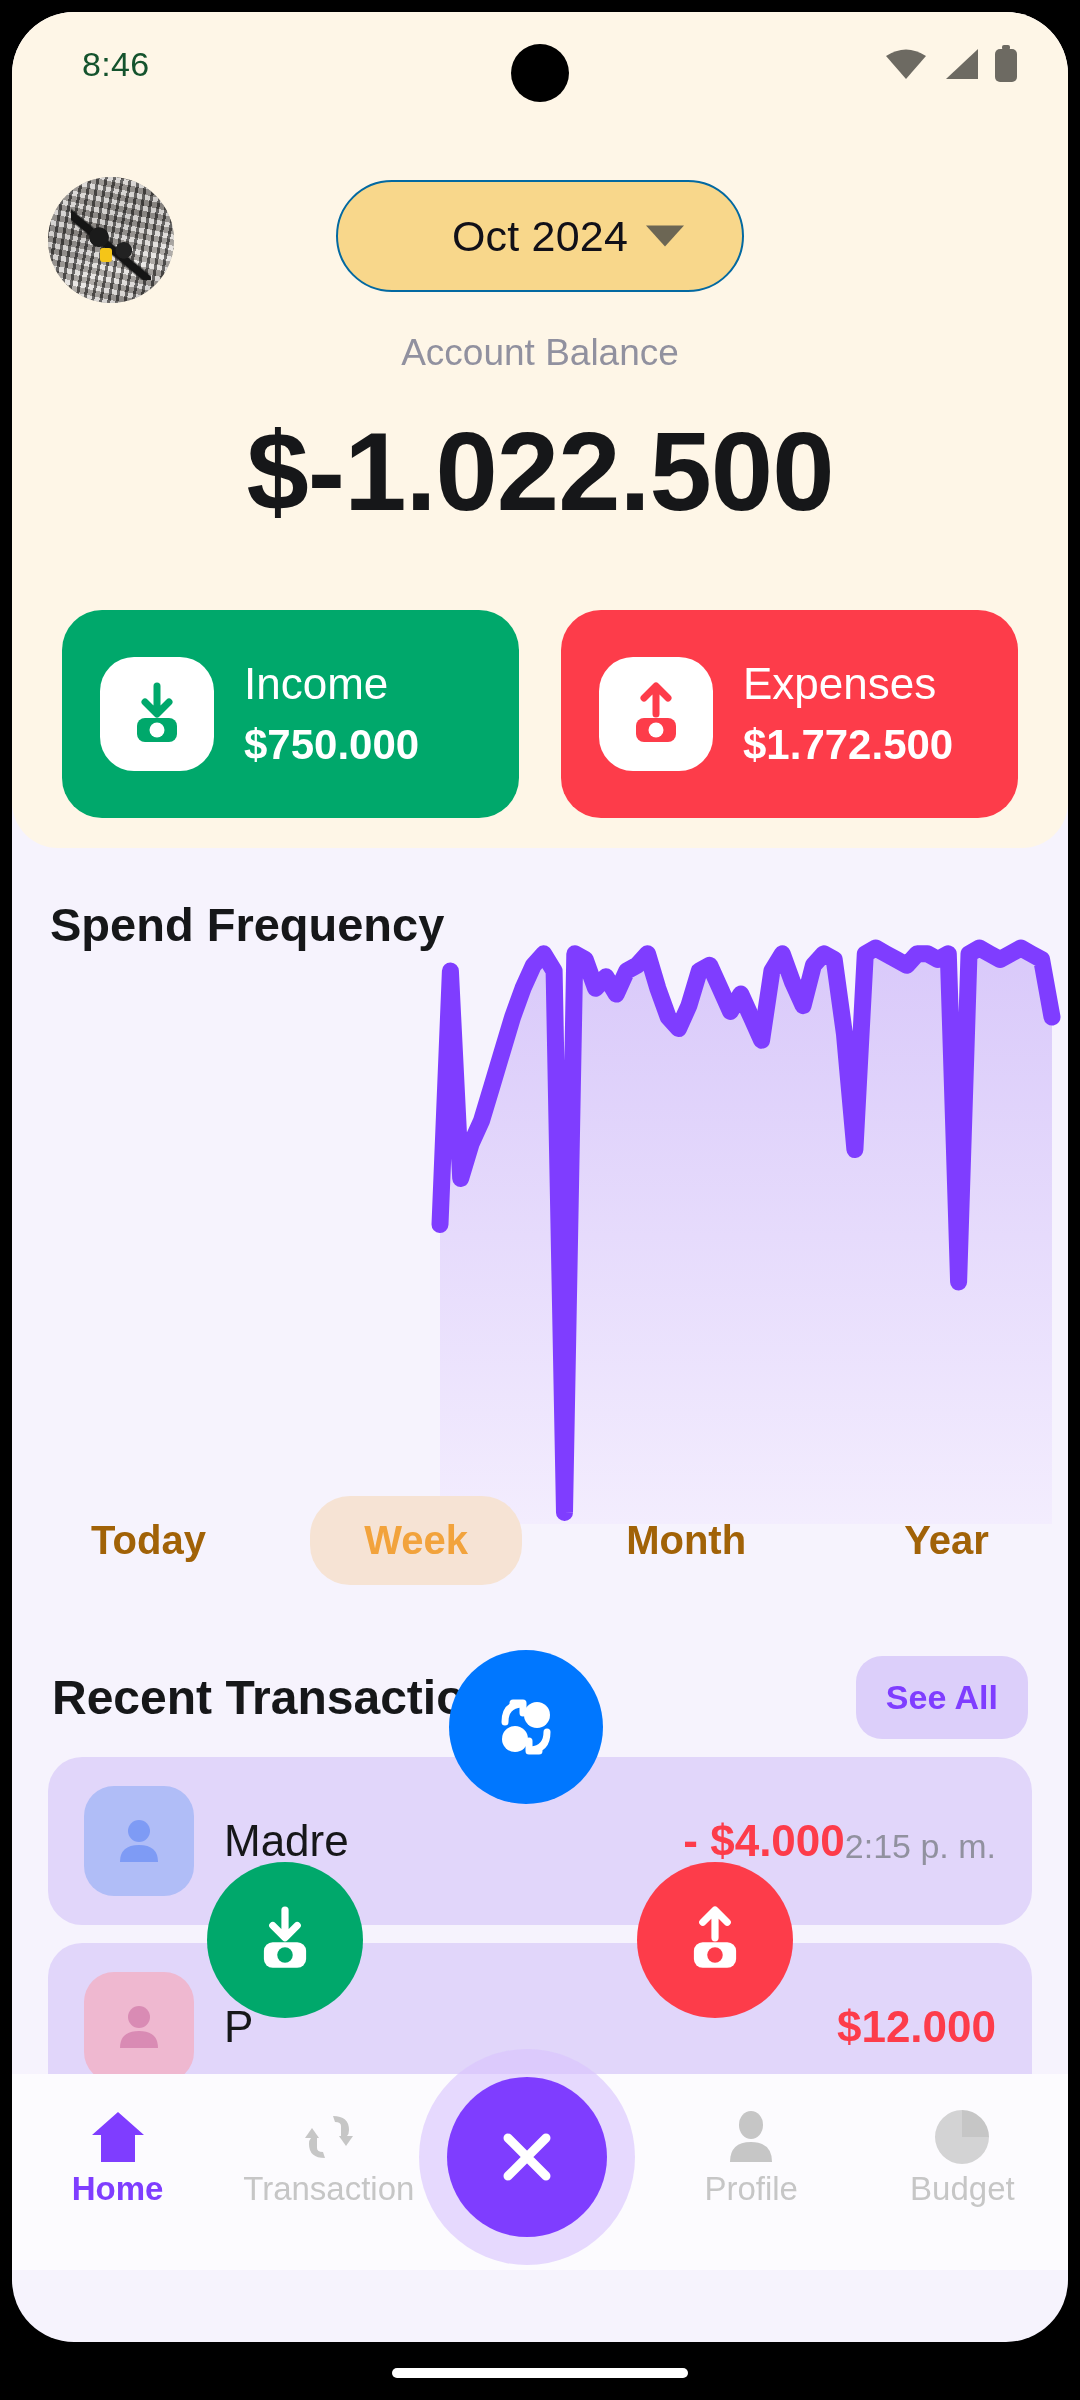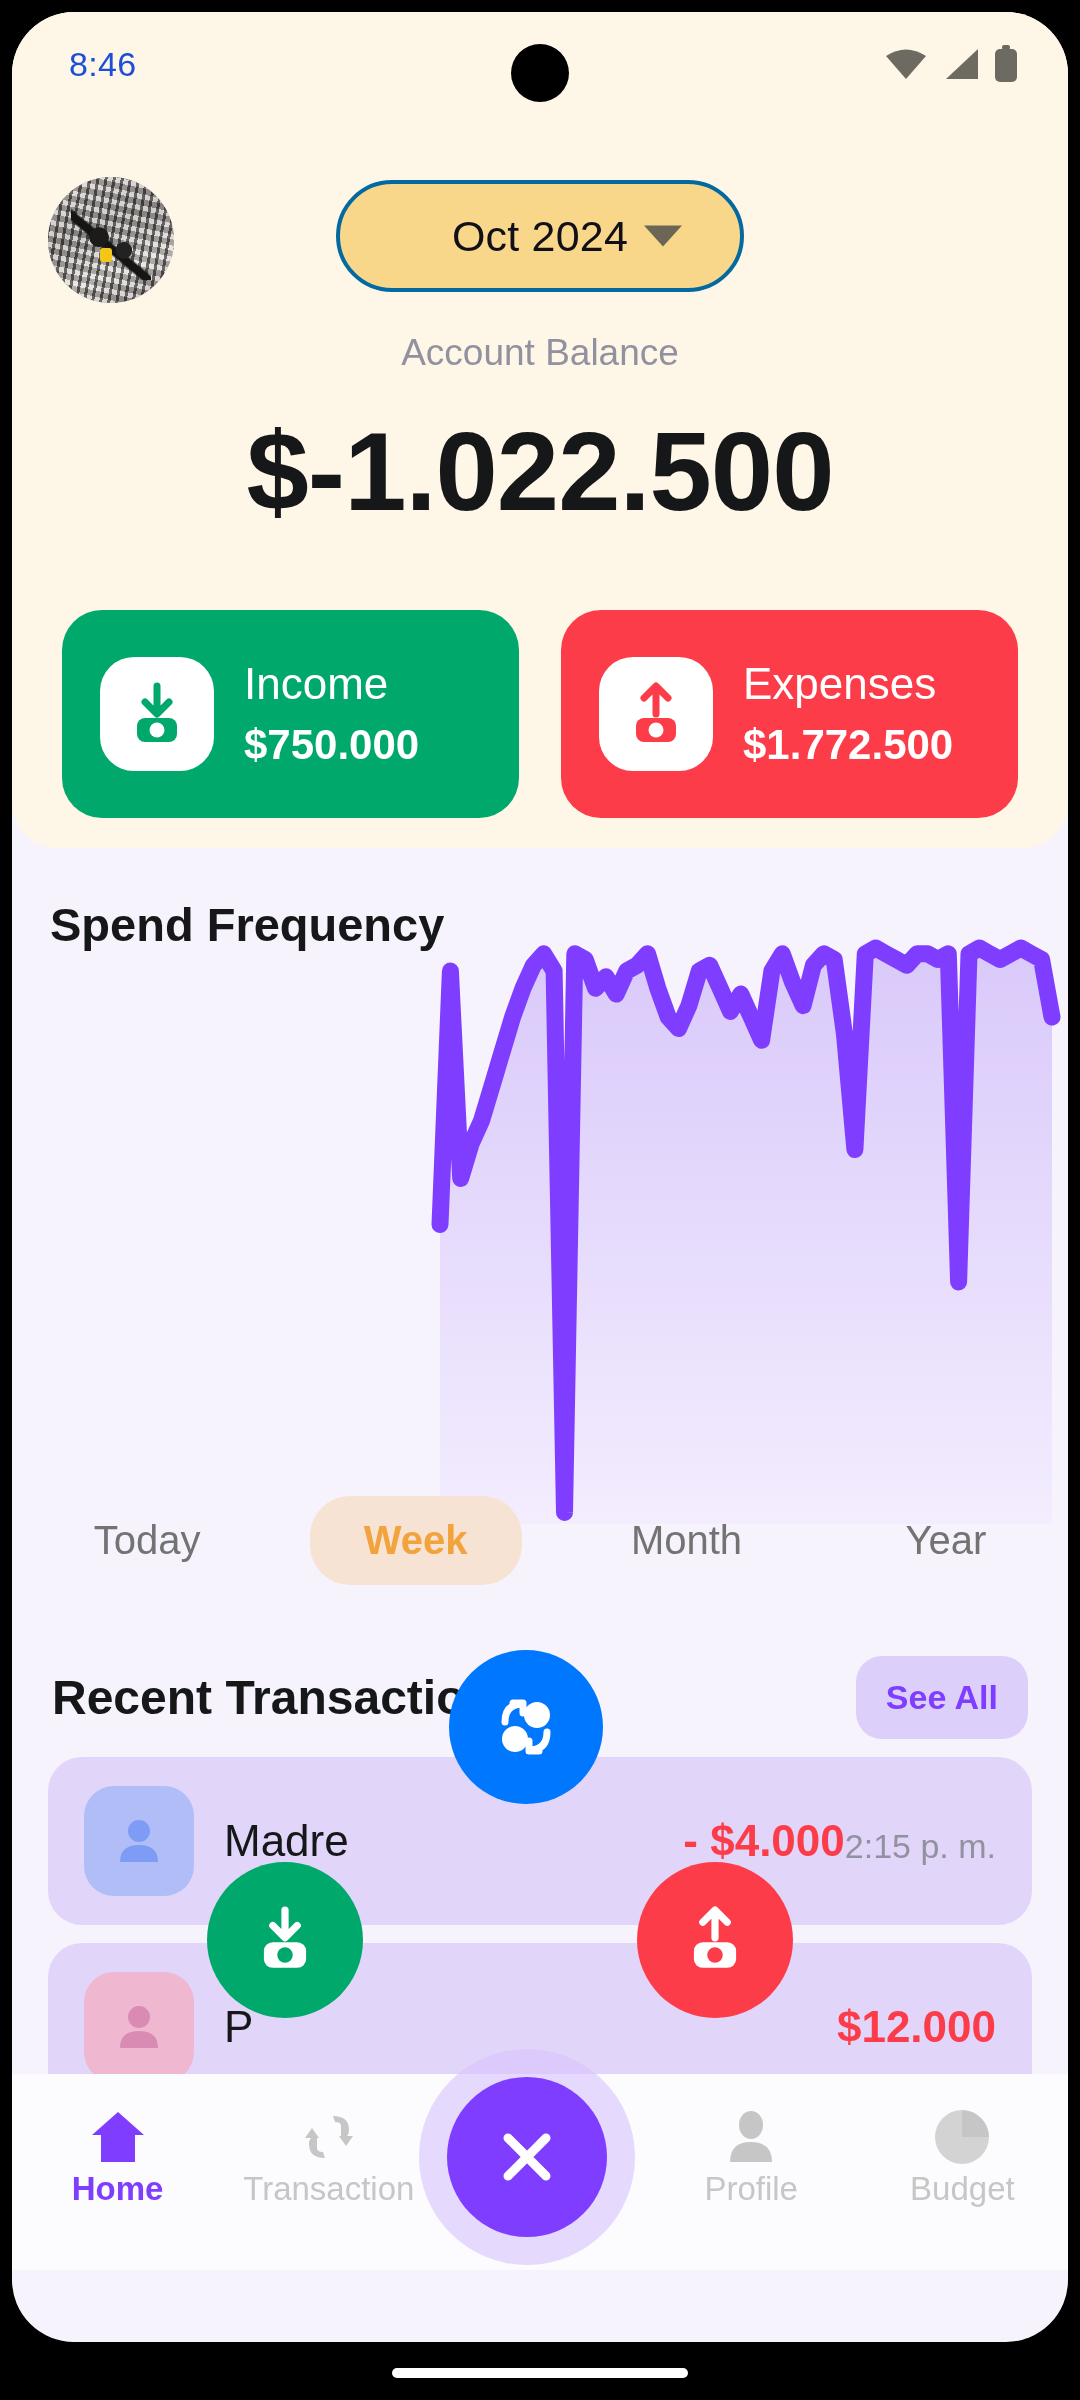--- a/index.html
+++ b/index.html
@@ -24,22 +24,22 @@
     border-bottom-left-radius:46px; border-bottom-right-radius:46px;
     z-index:3;
   }
 
   
   .statusbar {
     position:absolute; left:0; top:26px; width:1056px; height:52px;
     z-index:12; display:flex; align-items:center;
   }
   .status-time {
-    position:absolute; left:57px; top:50%; transform:translateY(-50%);
-    font-size:34px; color:#1d4ed8; letter-spacing:.3px;
+    position:absolute; left:70px; top:50%; transform:translateY(-50%);
+    font-size:34px; color:#14532d; letter-spacing:.3px;
   }
   .status-icons {
     position:absolute; right:50px; top:50%; transform:translateY(-50%);
     display:flex; align-items:center; gap:14px;
   }
   .status-icons svg { display:block; }
 
   
   .notch {
     position:absolute; left:50%; top:32px; transform:translateX(-50%);
@@ -69,21 +69,21 @@
   }
   .avatar .spark {
     position:absolute; left:41%; top:56%; width:12px; height:14px;
     background:#F5C518; border-radius:3px;
   }
 
   
   .month-pill {
     position:absolute; left:50%; top:168px; transform:translateX(-50%);
     width:408px; height:112px; border-radius:58px;
-    background:#F8D78B; border:4px solid #0369a1;
+    background:#F8D78B; border:2px solid #0369a1;
     display:flex; align-items:center; justify-content:center; gap:0;
     z-index:10;
   }
   .month-label { font-size:43px; color:#111018; letter-spacing:.2px; }
   .month-caret {
     position:absolute; right:58px; top:50%; transform:translateY(-50%);
     width:0;height:0;border-left:19px solid transparent;border-right:19px solid transparent;
     border-top:21px solid #6C6654;
   }
 
@@ -125,21 +125,21 @@
     position:absolute; left:0; top:920px; width:1056px; height:600px; z-index:2;
   }
   .chart-wrap svg { display:block; width:1056px; height:600px; }
 
   
   .period-tabs {
     position:absolute; left:0; top:1473px; width:1056px; height:110px;
     display:flex; align-items:center; justify-content:space-around; z-index:4;
   }
   .period-tab {
-    font-size:40px; color:#737373; padding:22px 54px; border-radius:40px;
+    font-size:40px; color:#a16207; padding:22px 54px; border-radius:40px;font-weight:bold;
   }
   .period-tab.active {
     background:#F6E3D4; color:#F2A33C; font-weight:bold;
   }
 
   
   .recent-head {
     position:absolute; left:0; top:1630px; width:1056px; height:110px;
     display:flex; align-items:center; justify-content:space-between;
     padding:0 40px; z-index:4;

